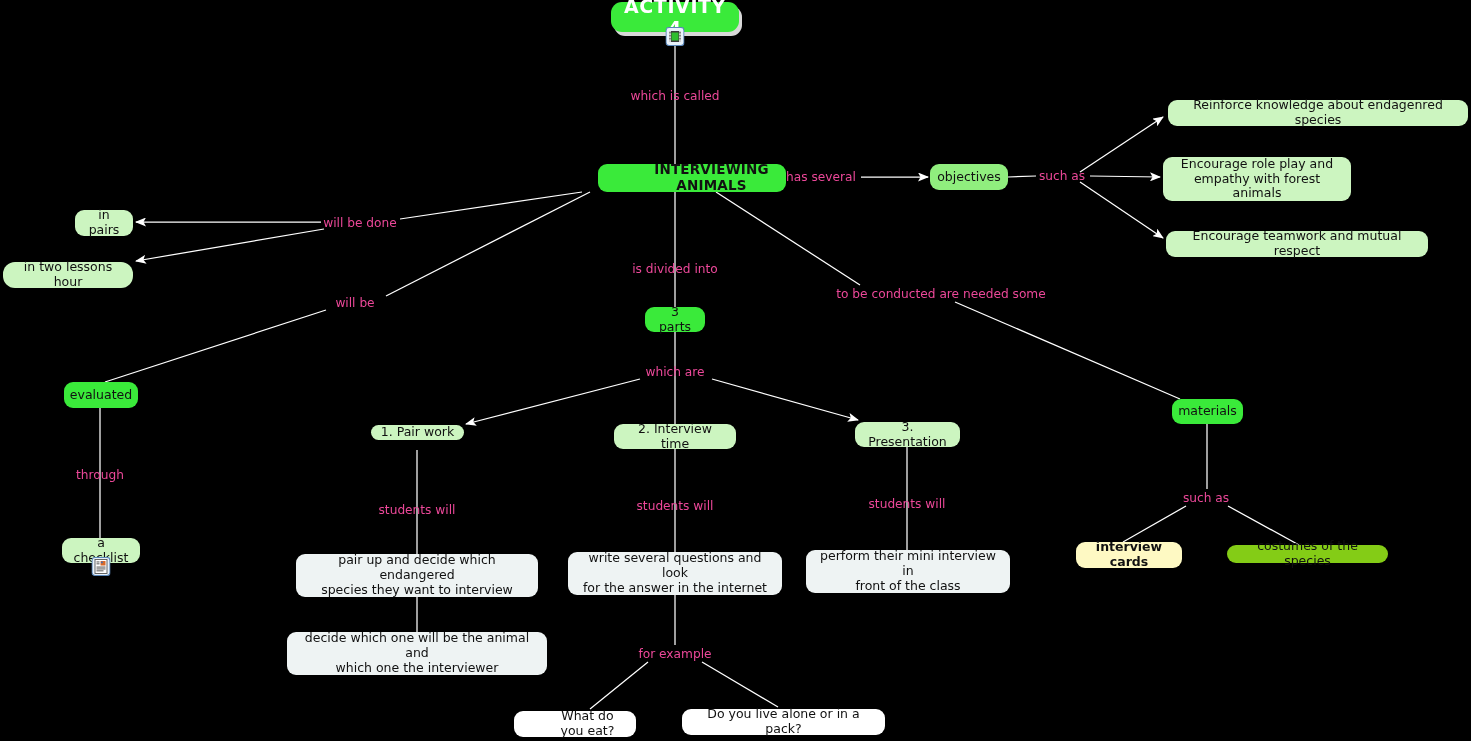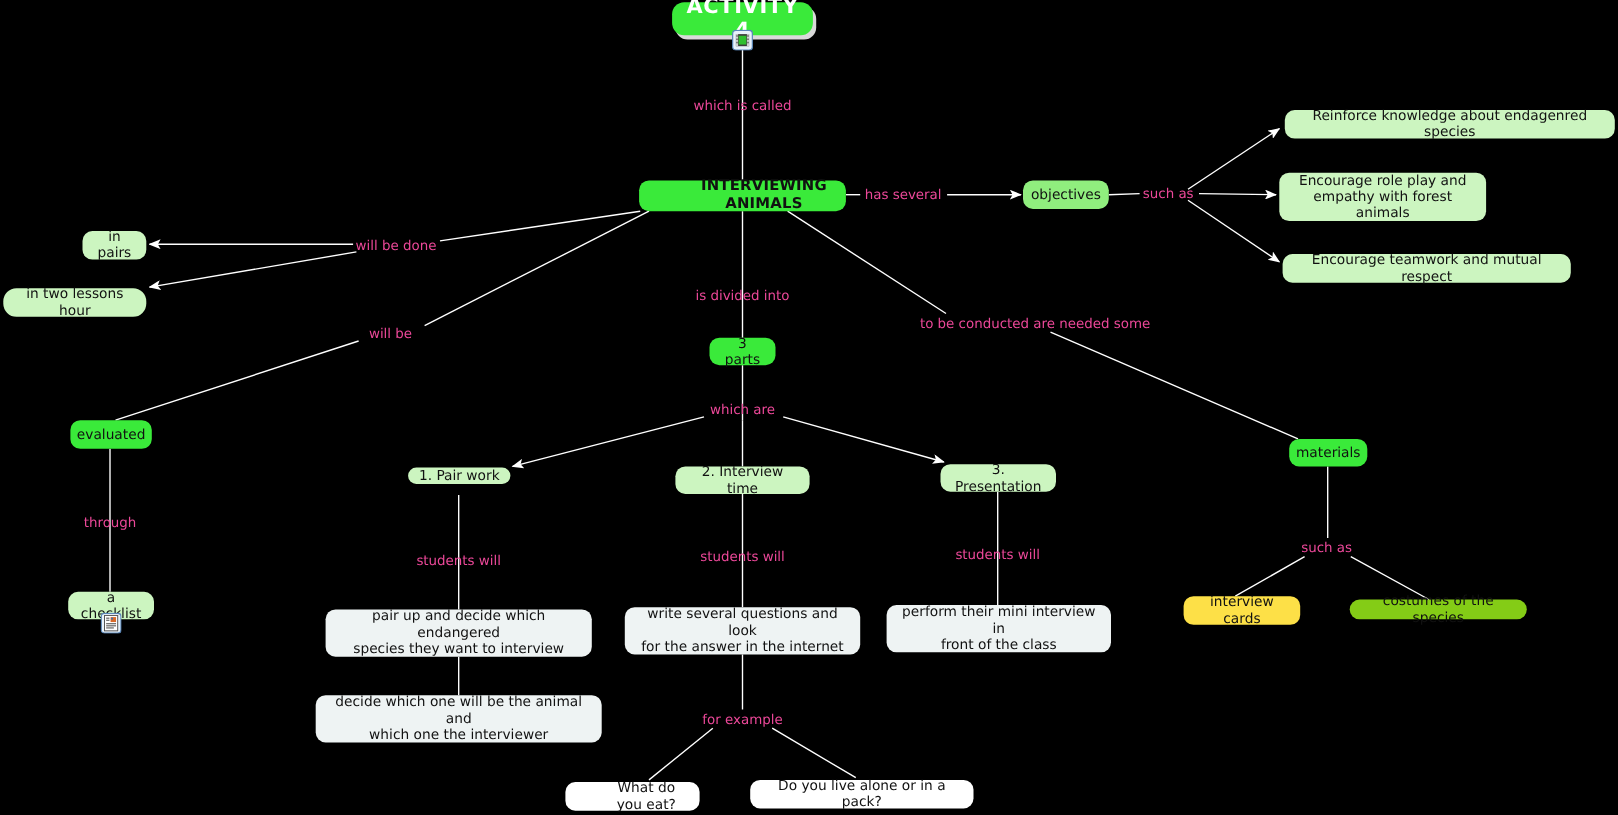--- a/index.html
+++ b/index.html
@@ -113,21 +113,21 @@
         <line x1="716" y1="192" x2="860" y2="285"></line>
         <line x1="955" y1="302" x2="1180" y2="399"></line>
         <line x1="1207" y1="424" x2="1207" y2="489"></line>
         <line x1="1186" y1="506" x2="1123" y2="542"></line>
         <line x1="1228" y1="506" x2="1299" y2="545"></line>
       </g>
   </svg>
 
   <div id="node-layer">
       <div class="node title" style="left: 611px; top: 2px; width: 128px; height: 30px; background: rgb(58, 234, 58);">ACTIVITY 4</div>
-      <div class="node strong" style="left: 581px; top: 164px; width: 188px; height: 28px; background: rgb(58, 234, 58); padding-left: 48px;">INTERVIEWING ANIMALS</div>
+      <div class="node strong" style="left: 598px; top: 164px; width: 188px; height: 28px; background: rgb(58, 234, 58); padding-left: 48px;">INTERVIEWING ANIMALS</div>
       <div class="node" style="left: 930px; top: 164px; width: 78px; height: 26px; background: rgb(144, 238, 126);">objectives</div>
       <div class="node" style="left: 1168px; top: 100px; width: 300px; height: 26px; background: rgb(204, 245, 192);">Reinforce knowledge about endagenred species</div>
       <div class="node" style="left: 1163px; top: 157px; width: 188px; height: 44px; background: rgb(204, 245, 192);">Encourage role play and
 empathy with forest animals</div>
       <div class="node" style="left: 1166px; top: 231px; width: 262px; height: 26px; background: rgb(204, 245, 192);">Encourage teamwork and mutual respect</div>
       <div class="node" style="left: 75px; top: 210px; width: 58px; height: 26px; background: rgb(204, 245, 192);">in pairs</div>
       <div class="node" style="left: 3px; top: 262px; width: 130px; height: 26px; background: rgb(204, 245, 192); border-radius: 12px;">in two lessons hour</div>
       <div class="node" style="left: 64px; top: 382px; width: 74px; height: 26px; background: rgb(58, 234, 58);">evaluated</div>
       <div class="node" style="left: 62px; top: 538px; width: 78px; height: 25px; background: rgb(204, 245, 192);">a checklist</div>
       <div class="node" style="left: 645px; top: 307px; width: 60px; height: 25px; background: rgb(58, 234, 58);">3 parts</div>
@@ -138,21 +138,21 @@
 species they want to interview</div>
       <div class="node" style="left: 287px; top: 632px; width: 260px; height: 43px; background: rgb(238, 243, 243);">decide which one will be the animal and
 which one the interviewer</div>
       <div class="node" style="left: 568px; top: 552px; width: 214px; height: 43px; background: rgb(238, 243, 243);">write several questions and look
 for the answer in the internet</div>
       <div class="node" style="left: 806px; top: 550px; width: 204px; height: 43px; background: rgb(238, 243, 243);">perform their mini interview in
 front of the class</div>
       <div class="node" style="left: 514px; top: 711px; width: 122px; height: 26px; background: rgb(255, 255, 255); padding-left: 34px;">What do you eat?</div>
       <div class="node" style="left: 682px; top: 709px; width: 203px; height: 26px; background: rgb(255, 255, 255);">Do you live alone or in a pack?</div>
       <div class="node" style="left: 1172px; top: 399px; width: 71px; height: 25px; background: rgb(58, 234, 58);">materials</div>
-      <div class="node" style="left: 1076px; top: 542px; width: 106px; height: 26px; background: #fde047;">interview cards</div>
+      <div class="node" style="left: 1076px; top: 542px; width: 106px; height: 26px; background: #fef9c3; font-weight: bold;">interview cards</div>
       <div class="node" style="left: 1227px; top: 545px; width: 161px; height: 18px; background: #84cc16;">costumes of the species</div>
     </div>
   <div id="label-layer">
       <div class="link-label" style="left: 675px; top: 96px;">which is called</div>
       <div class="link-label" style="left: 821px; top: 177px;">has several</div>
       <div class="link-label" style="left: 1062px; top: 176px;">such as</div>
       <div class="link-label" style="left: 360px; top: 223px;">will be done</div>
       <div class="link-label" style="left: 355px; top: 303px;">will be</div>
       <div class="link-label" style="left: 675px; top: 269px;">is divided into</div>
       <div class="link-label" style="left: 941px; top: 294px;">to be conducted are needed some</div>

